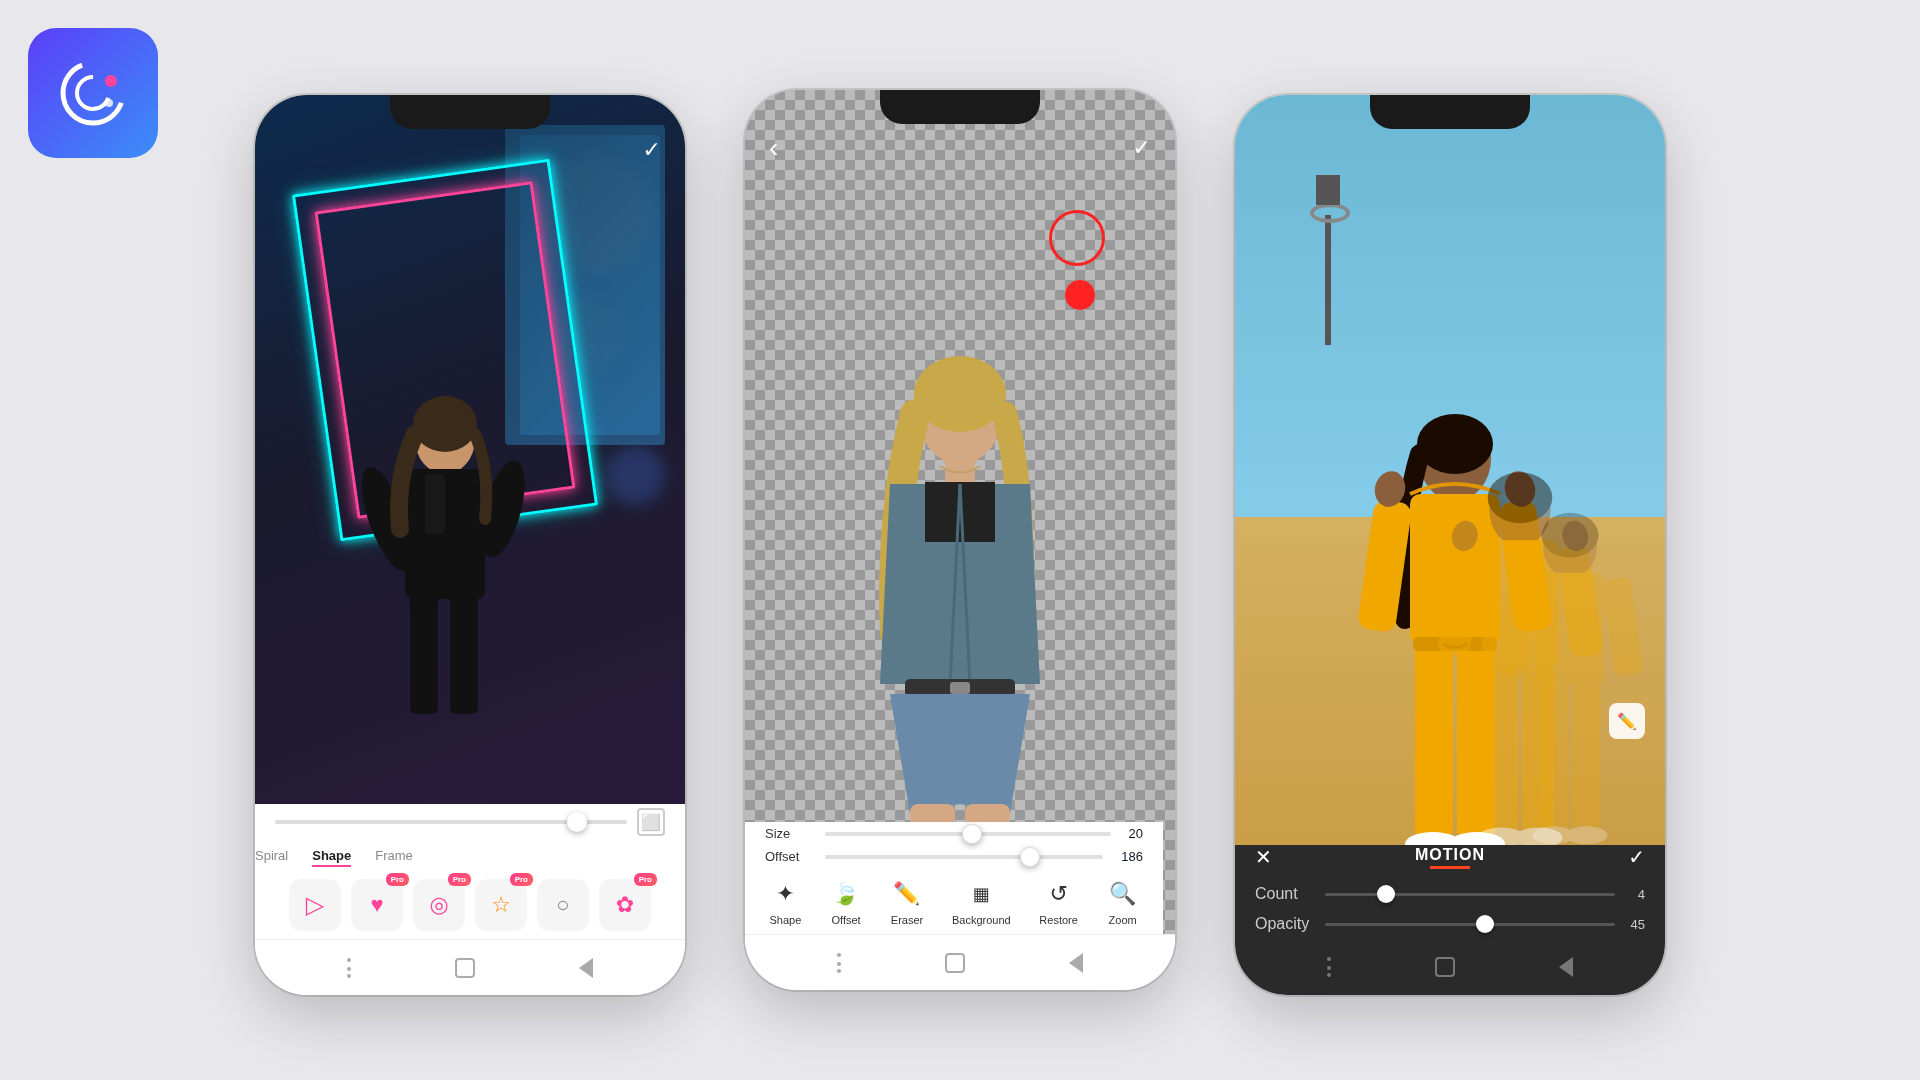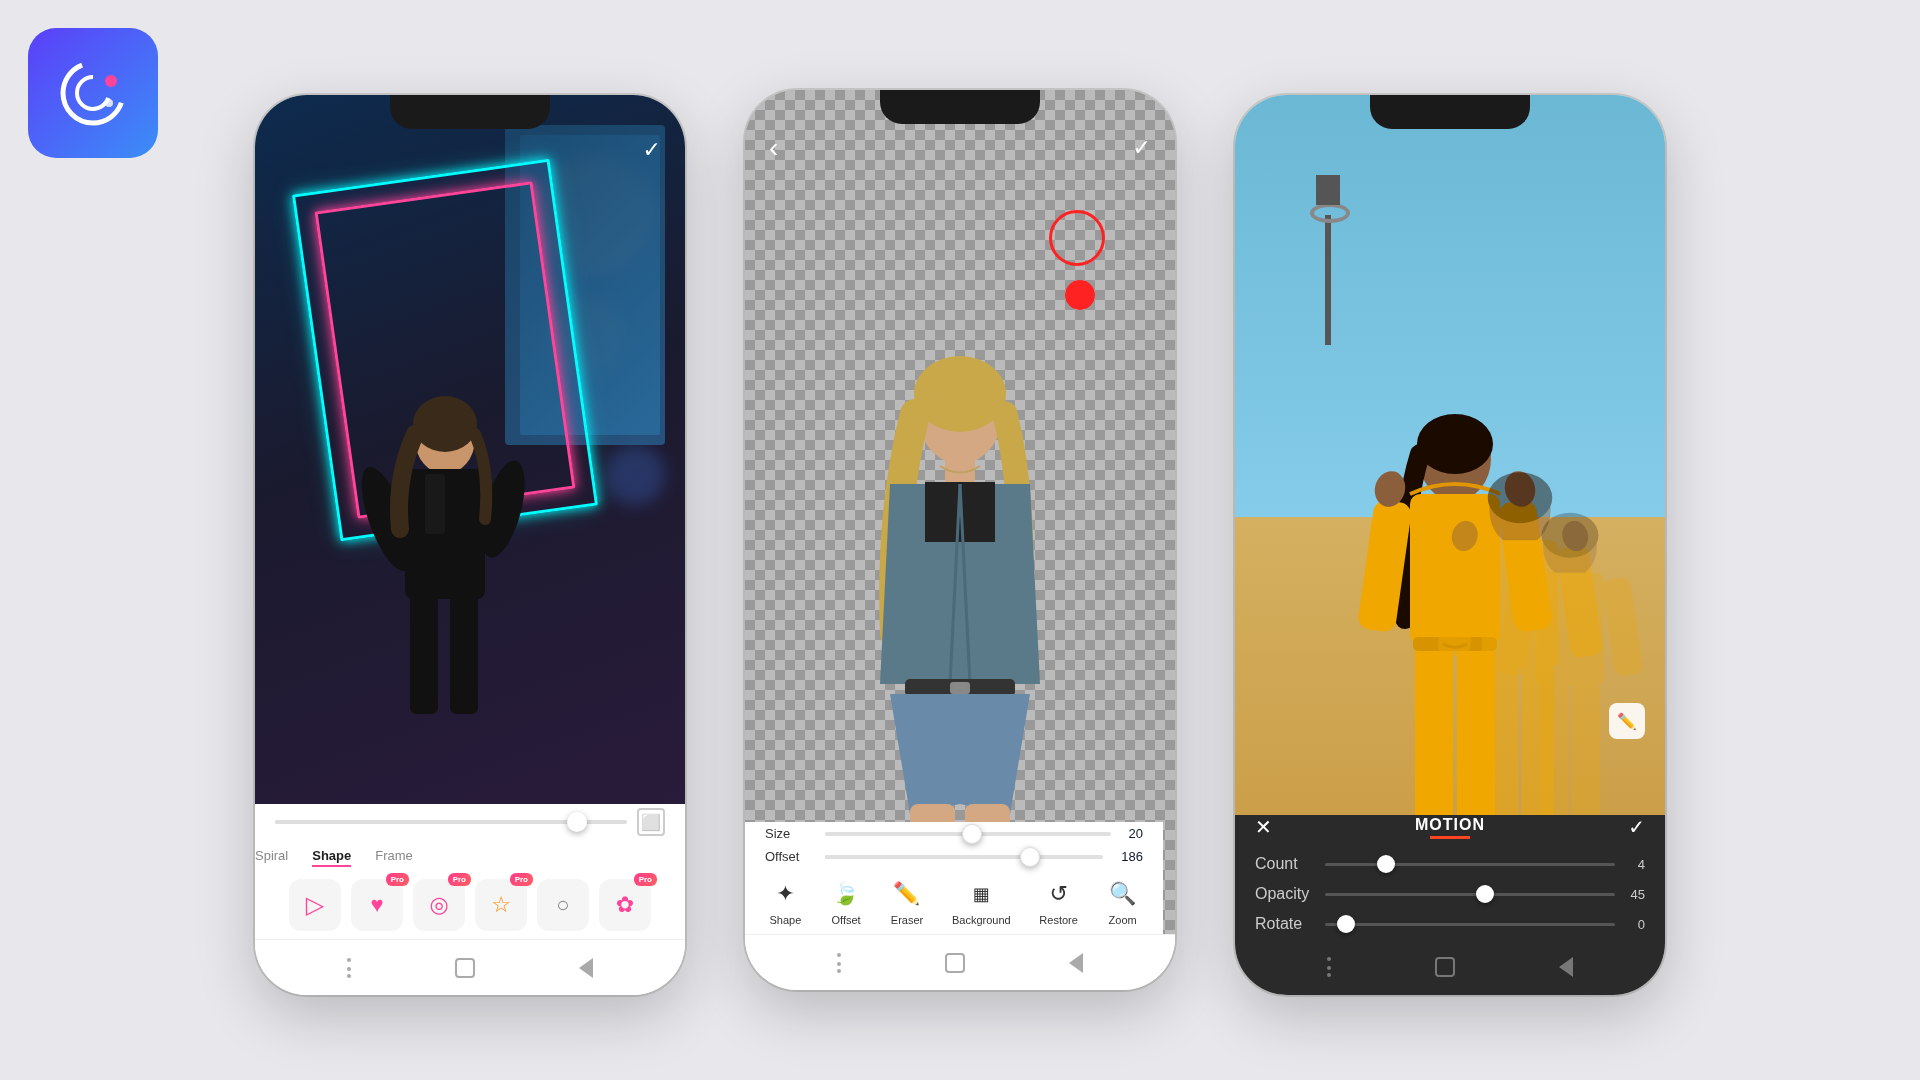--- a/index.html
+++ b/index.html
@@ -757,27 +757,20 @@
       </div>
 
       <div class="motion-slider-row">
         <span class="motion-label">Opacity</span>
         <div class="motion-track">
           <div class="motion-thumb" style="left:52%;"></div>
         </div>
         <span class="motion-value">45</span>
       </div>
 
-      <div class="motion-slider-row">
-        <span class="motion-label">Rotate</span>
-        <div class="motion-track">
-          <div class="motion-thumb" style="left:4%;"></div>
-        </div>
-        <span class="motion-value">0</span>
-      </div>
     </div>
 
     <div class="phone-home-bar" style="background:#2a2a2a;border-top:none;">
       <div style="display:flex;flex-direction:column;gap:3px;">
         <div style="width:4px;height:4px;background:#777;border-radius:50%;margin-bottom:2px;"></div>
         <div style="width:4px;height:4px;background:#777;border-radius:50%;"></div>
         <div style="width:4px;height:4px;background:#777;border-radius:50%;"></div>
       </div>
       <div class="home-bar-square" style="border-color:#777;"></div>
       <div class="home-bar-arrow" style="border-right-color:#777;"></div>

